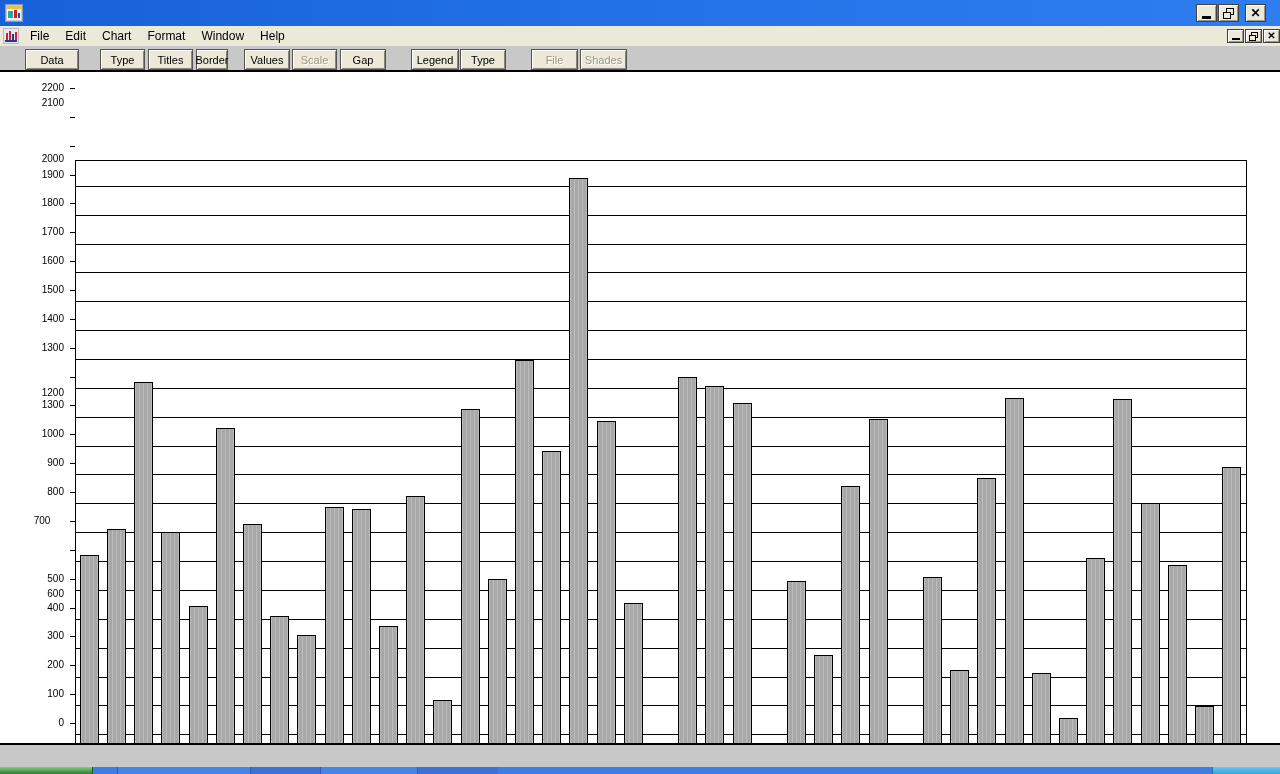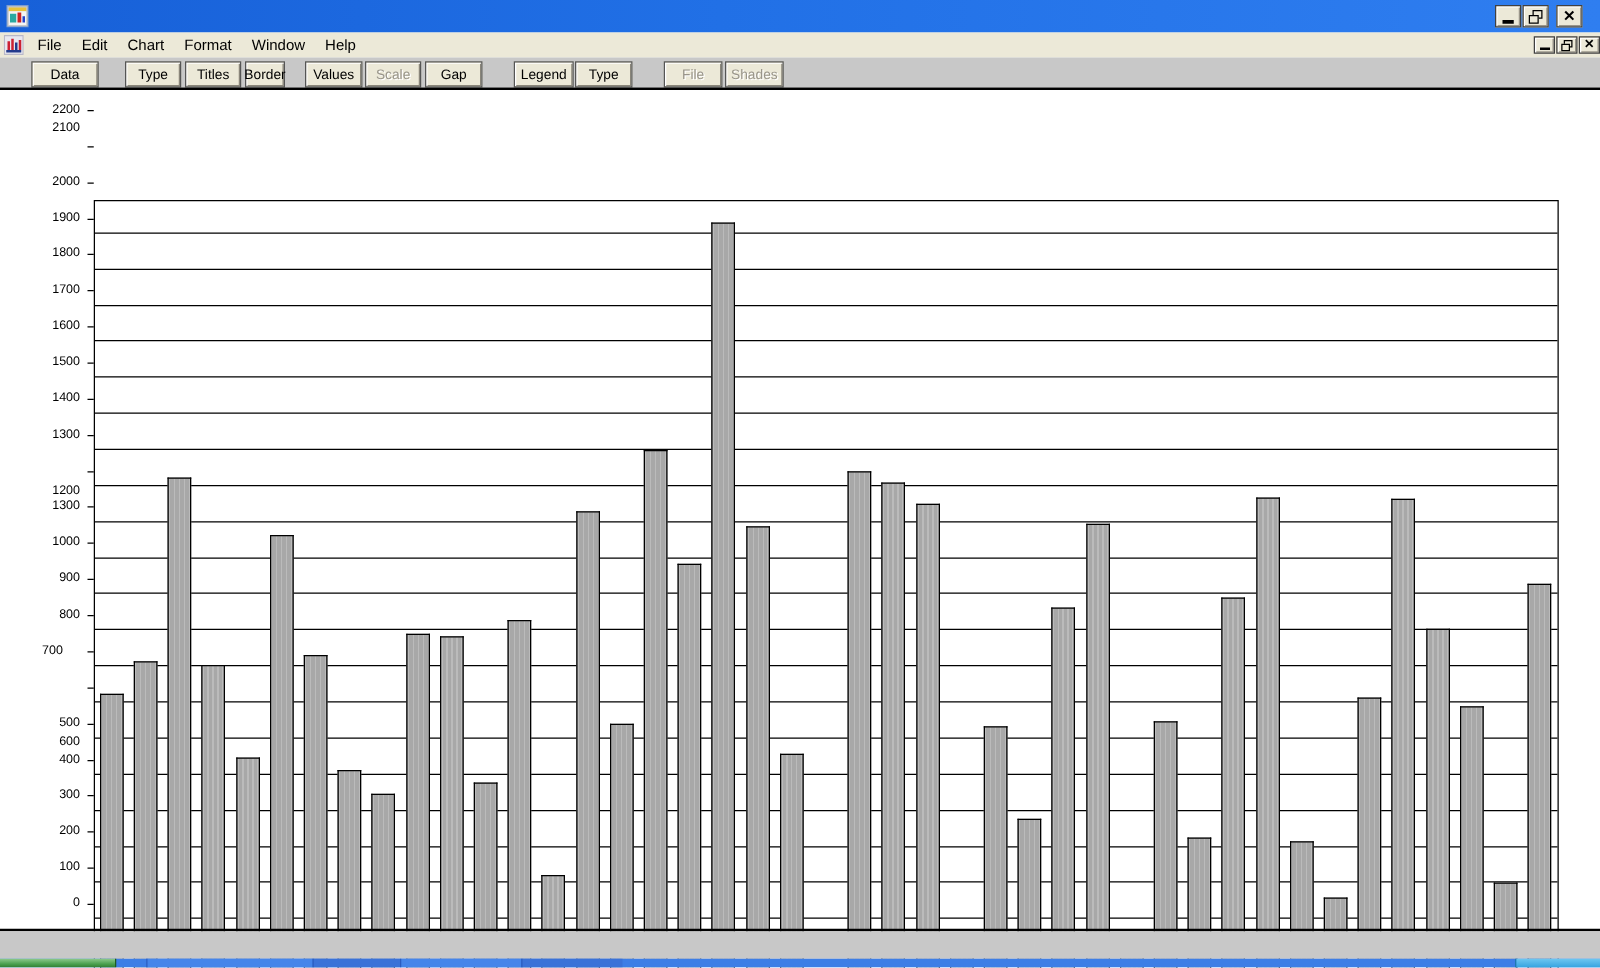--- a/index.html
+++ b/index.html
@@ -247,21 +247,21 @@
       <div class="ylabel" style="left: 20px; top: 213px;">1500</div>
       <div class="ytick" style="top: 218px;"></div>
       <div class="ylabel" style="left: 20px; top: 184px;">1600</div>
       <div class="ytick" style="top: 189px;"></div>
       <div class="ylabel" style="left: 20px; top: 155px;">1700</div>
       <div class="ytick" style="top: 160px;"></div>
       <div class="ylabel" style="left: 20px; top: 126px;">1800</div>
       <div class="ytick" style="top: 131px;"></div>
       <div class="ylabel" style="left: 20px; top: 98px;">1900</div>
       <div class="ytick" style="top: 103px;"></div>
-      <div class="ylabel" style="left: 20px; top: 69px;">2000</div>
+      <div class="ylabel" style="left: 20px; top: 82px;">2000</div>
       <div class="ytick" style="top: 74px;"></div>
       <div class="ylabel" style="left: 20px; top: 26px;">2100</div>
       <div class="ytick" style="top: 45px;"></div>
       <div class="ylabel" style="left: 20px; top: 11px;">2200</div>
       <div class="ytick" style="top: 16px;"></div>
     </div>
   <div id="xaxis"></div>
 </div>
 
 <div class="bottom-line"></div>

